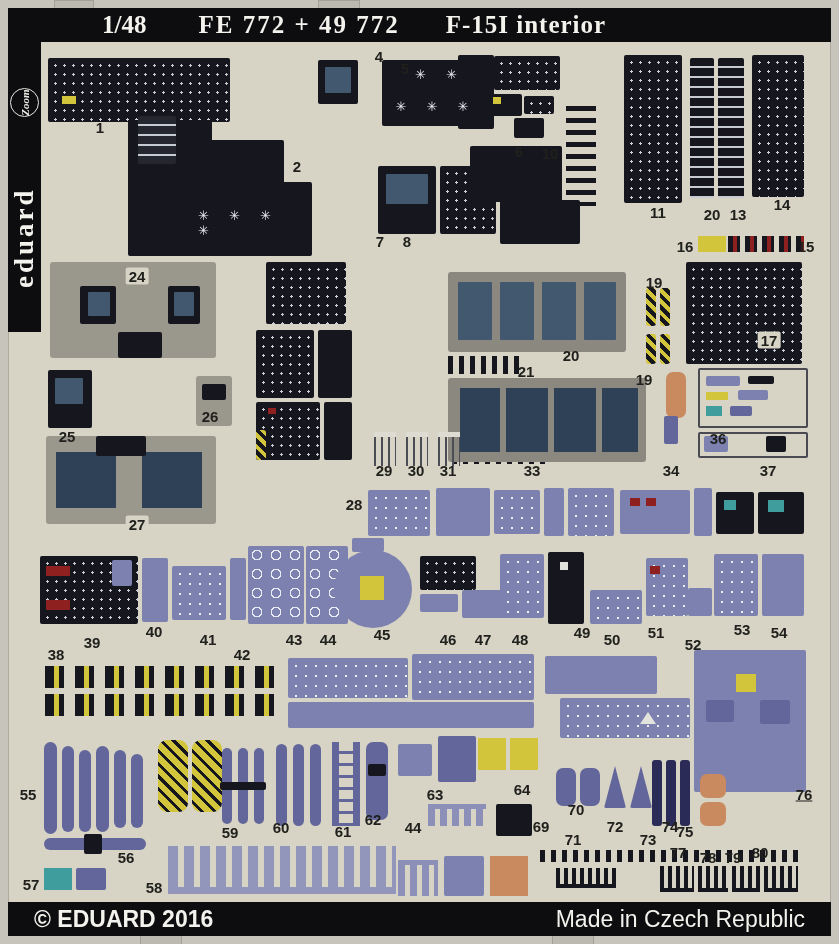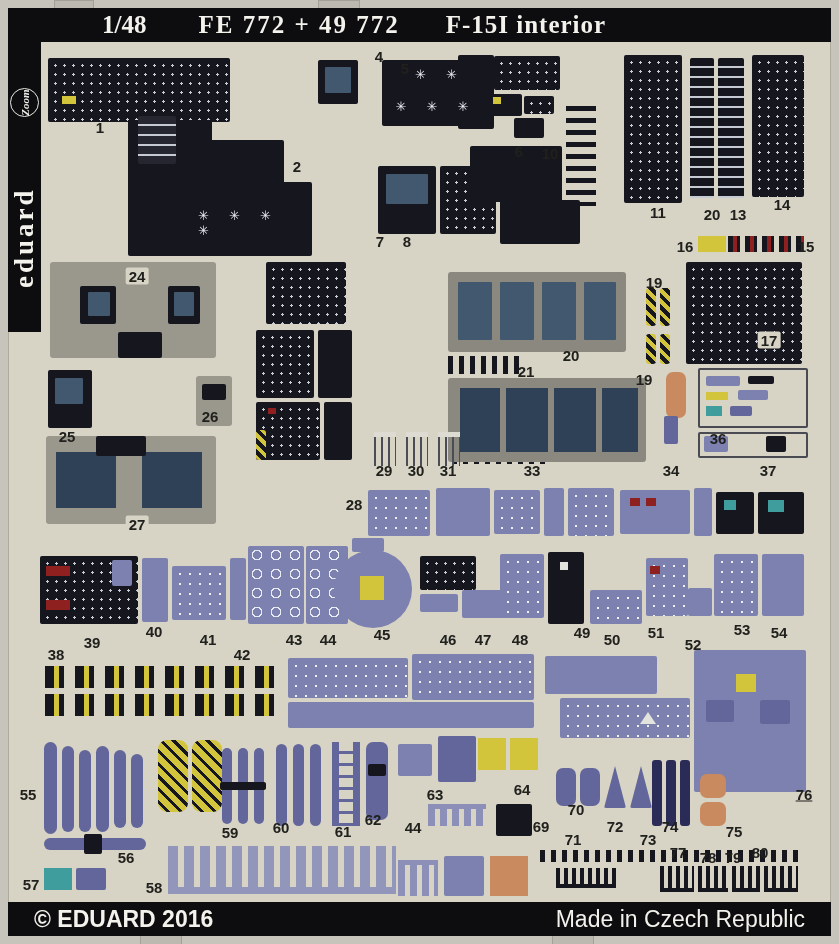--- a/index.html
+++ b/index.html
@@ -339,21 +339,21 @@
       <div class="lbl" style="left: 413px; top: 827px;">44</div>
       <div class="lbl" style="left: 401px; top: 912px;">66</div>
       <div class="lbl" style="left: 449px; top: 912px;">67</div>
       <div class="lbl" style="left: 498px; top: 912px;">68</div>
       <div class="lbl" style="left: 541px; top: 826px;">69</div>
       <div class="lbl" style="left: 576px; top: 809px;">70</div>
       <div class="lbl" style="left: 573px; top: 839px;">71</div>
       <div class="lbl" style="left: 615px; top: 826px;">72</div>
       <div class="lbl" style="left: 648px; top: 839px;">73</div>
       <div class="lbl" style="left: 670px; top: 826px;">74</div>
-      <div class="lbl" style="left: 734px; top: 831px;">75</div>
+      <div class="lbl" style="left: 685px; top: 831px;">75</div>
       <div class="lbl" style="left: 804px; top: 794px; text-decoration: underline;">76</div>
       <div class="lbl" style="left: 678px; top: 852px; text-align: right;">77</div>
       <div class="lbl" style="left: 708px; top: 857px;">78</div>
       <div class="lbl" style="left: 733px; top: 857px;">79</div>
       <div class="lbl" style="left: 760px; top: 852px;">80</div>
     </div>
 
   <div class="ftr">
     <span class="cp">© EDUARD 2016</span>
     <span class="mg">Made in Czech Republic</span>

